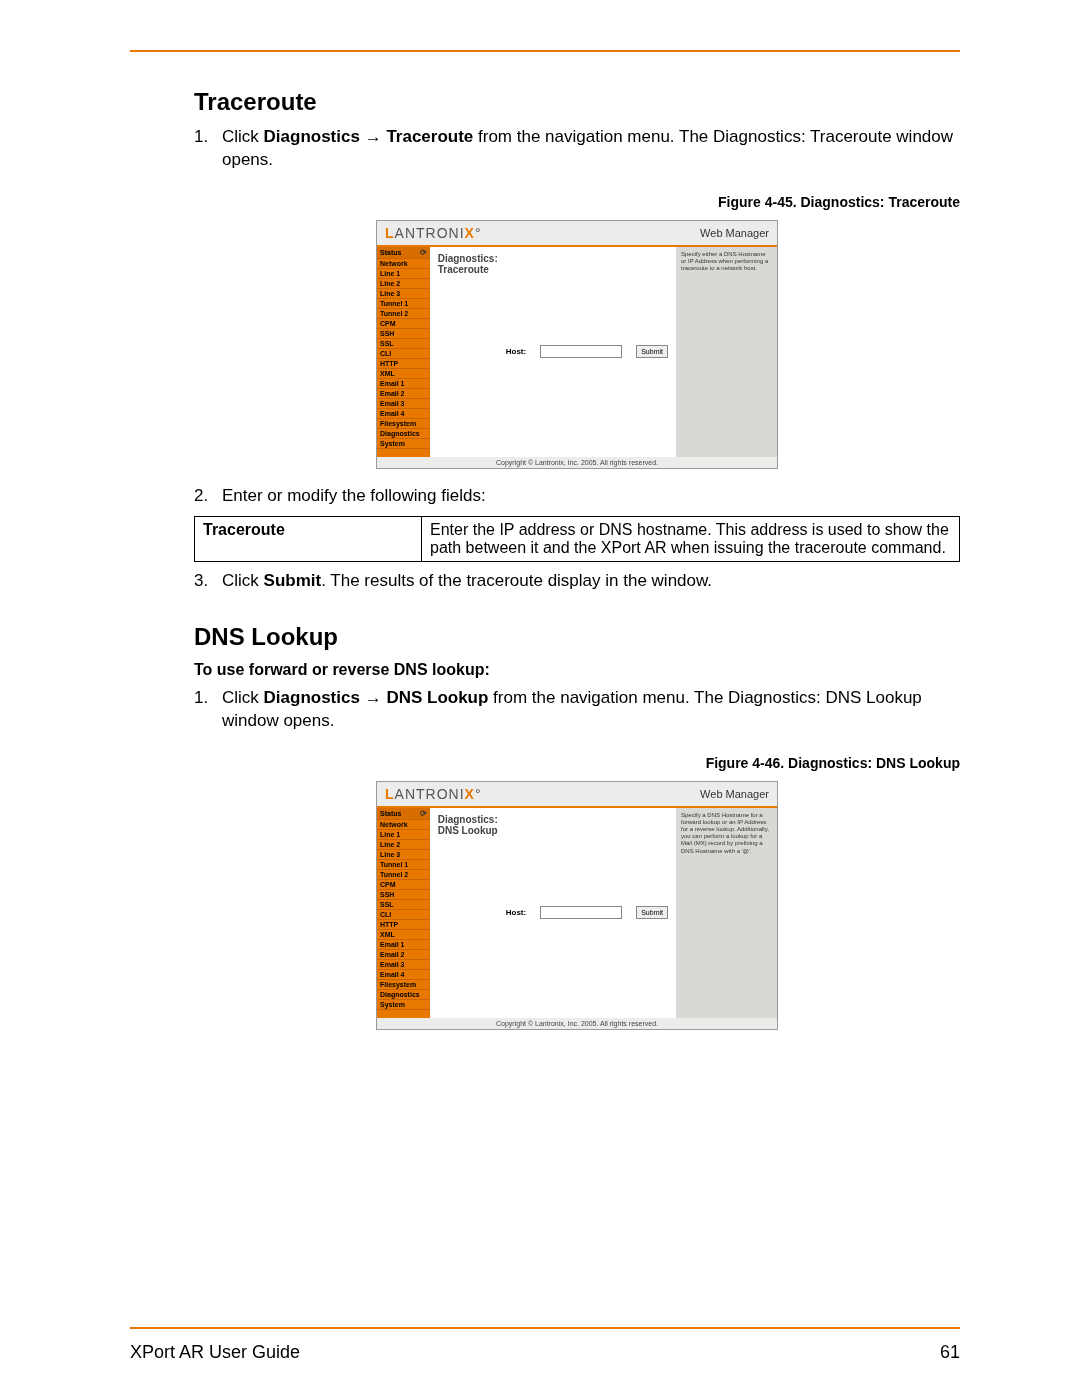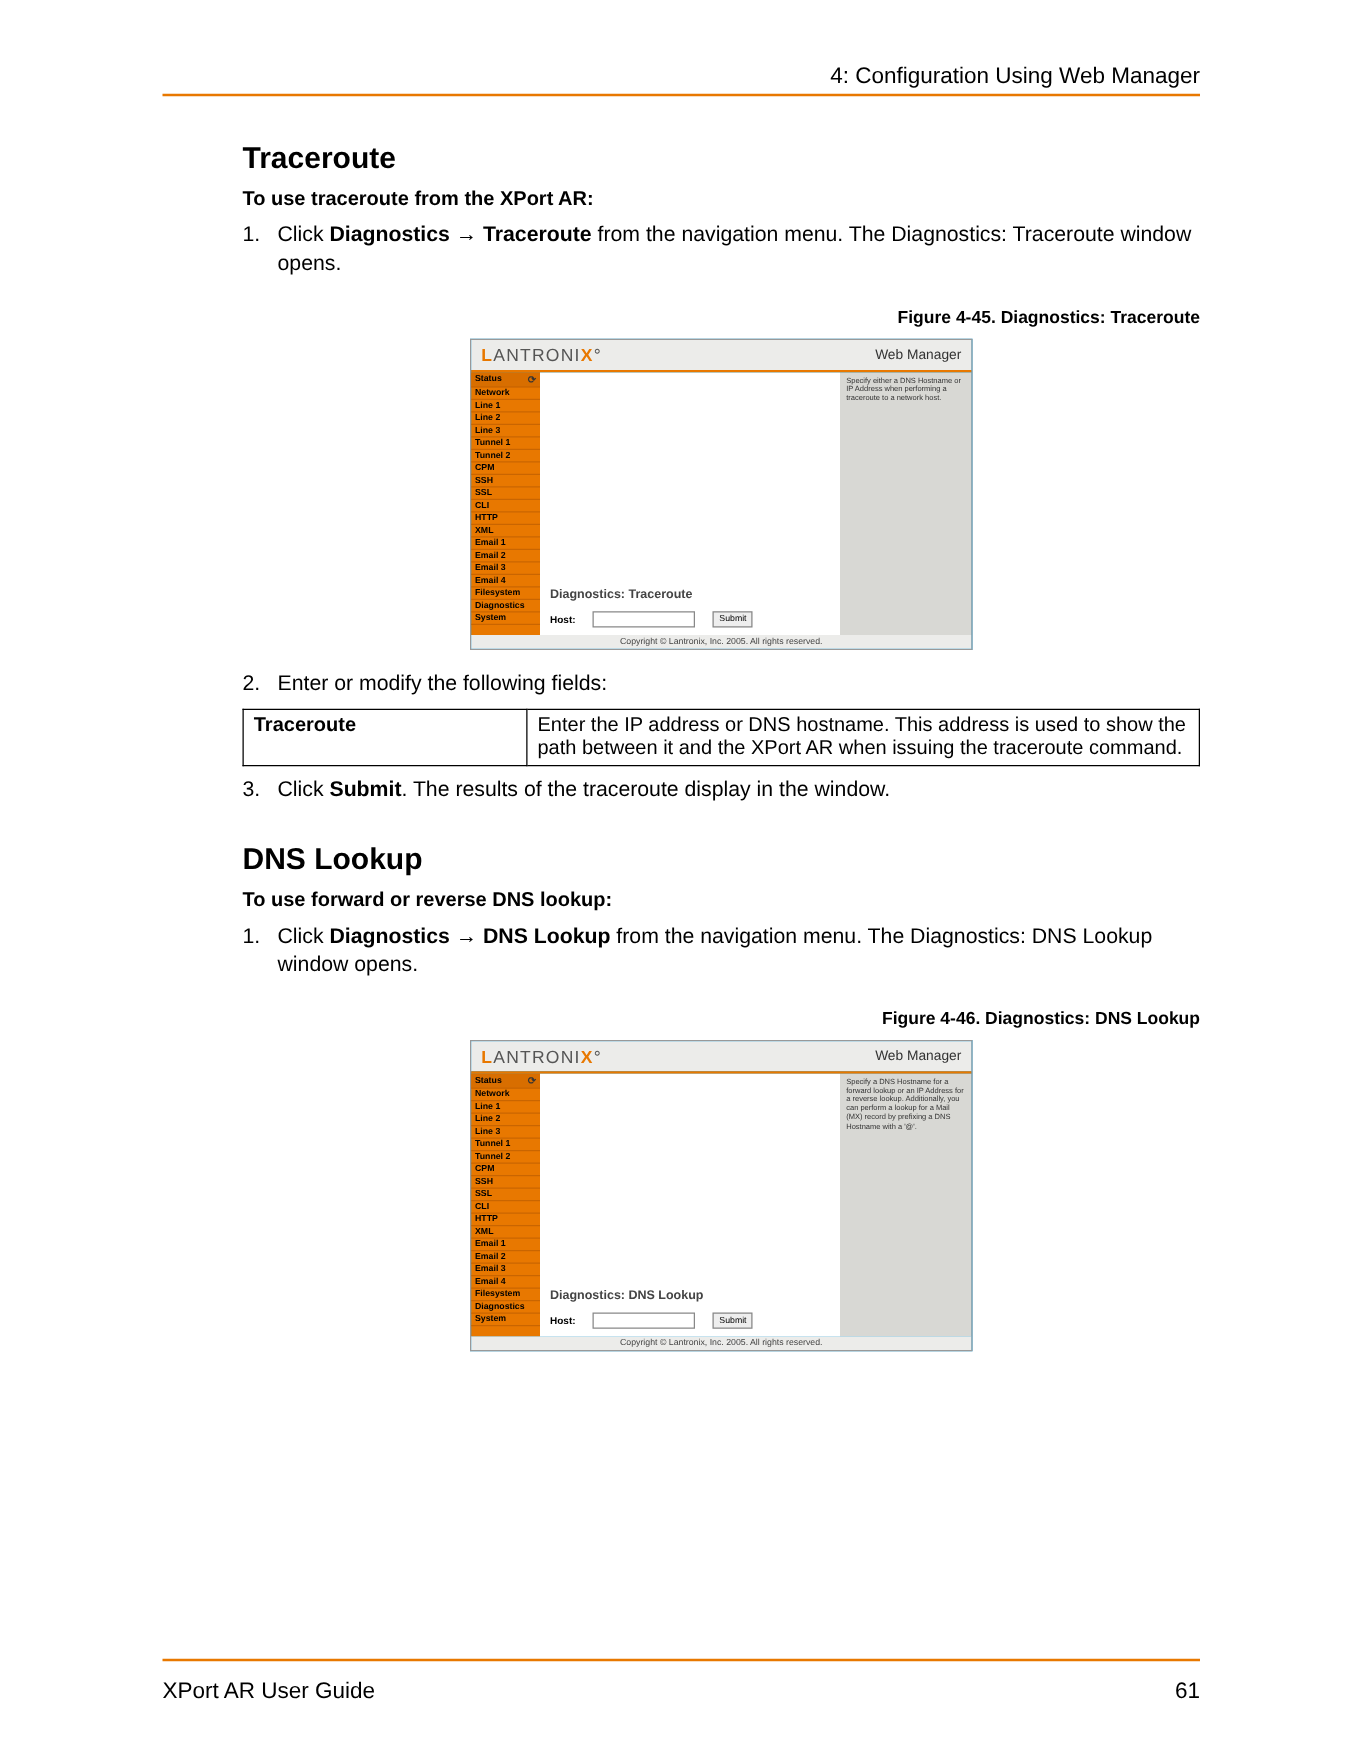--- a/index.html
+++ b/index.html
@@ -94,23 +94,22 @@
   .shot-nav .nav-row:first-child {
     display: flex; justify-content: space-between; align-items: center;
     background: #d86e00;
   }
   .reload-icon { font-size: 8px; color: #333; }
   .shot-main {
     flex: 1;
     background: #fff;
     padding: 6px 8px;
     display: flex;
-    flex-direction: column;
+    flex-direction: row;
     gap: 8px;
-    justify-content: flex-end;
   }
   .shot-main .panel-title { font-size: 10px; font-weight: bold; color: #444; }
   .host-row { display: flex; align-items: center; gap: 14px; font-size: 8px; font-weight: bold; }
   .host-row input {
     font-size: 7px; height: 11px; width: 80px; border: 1px solid #888; padding:0;
   }
   .host-row button {
     font-size: 7px; height: 13px; padding: 0 4px; border: 1px solid #888;
     background: #eee; cursor: pointer;
   }
@@ -154,26 +153,24 @@
     position: absolute;
     bottom: 34px; left: 130px; right: 120px;
     display: flex; justify-content: space-between;
     font-size: 18px;
   }
 </style>
 </head>
 <body>
 
 <div class="page">
-  <div class="header-line">4: Configuration Using Web Manager</div>
   <hr class="orange-rule">
 
   <div class="section">
     <h2 class="sec-title">Traceroute</h2>
-    <h3 class="sub-title">To use traceroute from the XPort AR:</h3>
 
     <div class="ol-item">
       <div class="num">1.</div>
       <div class="txt">
         <span>Click </span><span class="bold">Diagnostics</span><span class="bold"> → </span><span class="bold">Traceroute</span><span> from the navigation menu. The Diagnostics: Traceroute window opens.</span>
       </div>
     </div>
 
     <div class="fig-cap">Figure 4-45. Diagnostics: Traceroute</div>
 

